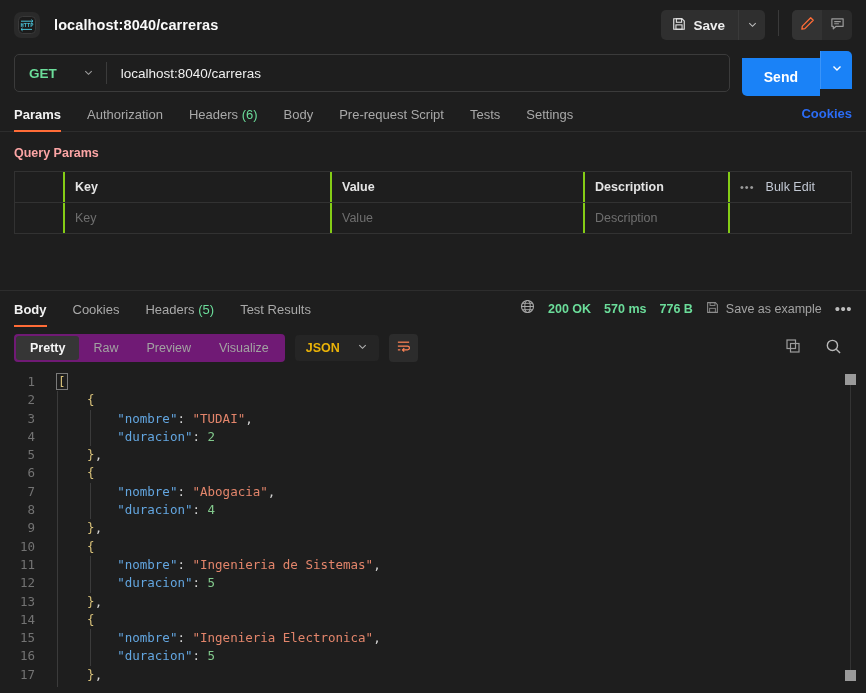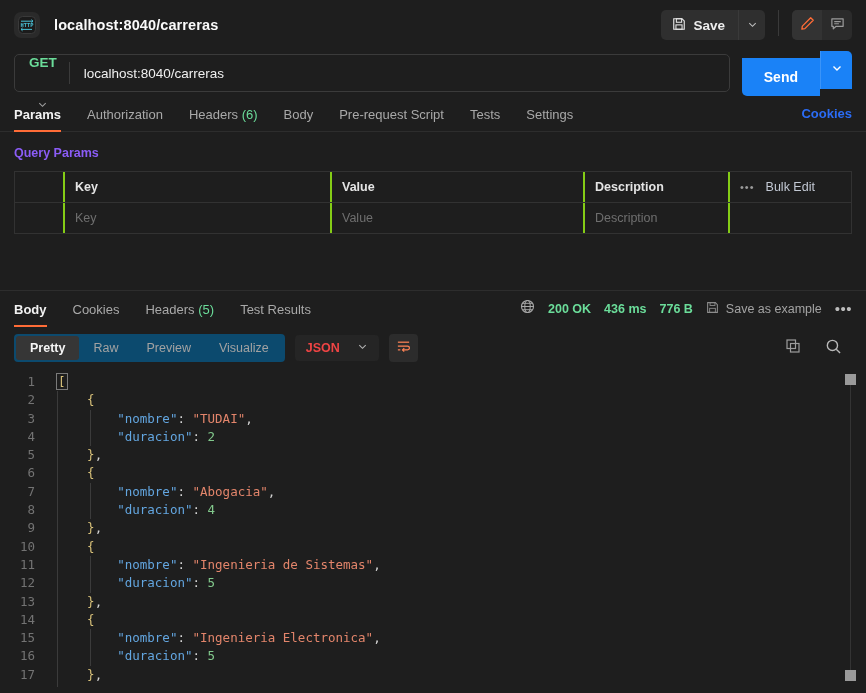--- a/index.html
+++ b/index.html
@@ -47,21 +47,21 @@
   .icon-sq.active { background: #333; }
 
   
   .urlrow { display: flex; align-items: center; padding: 0 14px 0 14px; gap: 12px; height: 46px; }
   .url-wrap {
     flex: 1; display: flex; align-items: center; height: 38px;
     border: 1px solid #3b3b3b; border-radius: 5px; background: #1e1e1e;
   }
   .method {
     display: flex; align-items: center; gap: 26px; padding: 0 12px 0 14px;
-    height: 100%; cursor: pointer; flex-direction: column;
+    height: 100%; cursor: pointer;
   }
   .method-label { color: #6bdd9a; font-weight: bold; font-size: 13.5px; }
   .url-divider { width: 1px; height: 22px; background: #3b3b3b; }
   .url-input {
     flex: 1; background: transparent; border: none; outline: none;
     color: #efefef; font-family: inherit; font-size: 13.5px; padding: 0 14px;
   }
   .send-group { display: flex; border-radius: 5px; overflow: hidden; }
   .send-btn {
     background: #1a82f7; border: none; color: #fff; font-family: inherit;
@@ -87,21 +87,21 @@
     content: ""; position: absolute; left: 0; right: 0; bottom: -1px;
     height: 2px; background: #ff6c37;
   }
   .tab .cnt { color: #6bdd9a; }
   .cookies-link {
     margin-left: auto; color: #2b6cf5; font-size: 13px; font-weight: bold; cursor: pointer;
     align-self: center; padding-bottom: 0;
   }
 
   
-  .qp-title { font-size: 12.5px; color: #8b5cf6; padding: 14px 0 11px 14px; font-weight: bold; }
+  .qp-title { font-size: 12.5px; color: #fca5a5; padding: 14px 0 11px 14px; font-weight: bold; }
   .qp-table { margin: 0 14px; border: 1px solid #323232; border-bottom: none; }
   .qp-row { display: flex; border-bottom: 1px solid #323232; height: 31px; }
   .qp-cell {
     display: flex; align-items: center; font-size: 12.5px;
     padding: 0 10px; border-right: 2px solid #84cc16;
   }
   .qp-cell:last-child { border-right: none; }
   .c-check { width: 50px; }
   .c-key   { width: 267px; }
   .c-val   { width: 253px; }
@@ -120,30 +120,30 @@
     display: flex; align-items: flex-end; padding: 0 14px; height: 35px;
   }
   .resp-meta { margin-left: auto; display: flex; align-items: center; gap: 13px; align-self: center; }
   .meta-num { font-size: 12.5px; color: #6bdd9a; font-weight: bold; }
   .save-example { display: flex; align-items: center; gap: 7px; cursor: pointer; }
   .save-example span { font-size: 12.5px; color: #a3a3a3; }
   .dots3 { color: #bcbcbc; font-size: 15px; letter-spacing: .5px; cursor: pointer; }
 
   
   .viewbar { display: flex; align-items: center; padding: 8px 14px 6px 14px; gap: 10px; }
-  .seg { display: flex; background: #0c4a6e; border-radius: 4px; padding: 2px; }
+  .seg { display: flex; background: #701a75; border-radius: 4px; padding: 2px; }
   .seg-item {
     font-size: 12.5px; color: #a2a2a2; padding: 5px 14px; border-radius: 3px; cursor: pointer;
   }
   .seg-item.active { background: #363636; color: #f5f5f5; font-weight: bold; }
   .json-sel {
     display: flex; align-items: center; gap: 17px; background: #252525;
     border-radius: 4px; padding: 6px 11px; cursor: pointer;
   }
-  .json-sel span { font-size: 12.5px; color: #ef4444; font-weight: bold; }
+  .json-sel span { font-size: 12.5px; color: #eab308; font-weight: bold; }
   .wrap-btn {
     width: 29px; height: 28px; background: #2c2c2c; border-radius: 4px;
     display: flex; align-items: center; justify-content: center; cursor: pointer;
   }
   .viewbar-right { margin-left: auto; display: flex; align-items: center; gap: 24px; padding-right: 10px; }
 
   
   .code-area { position: relative; height: 319px; overflow: hidden; background: #1e1e1e; }
   .code {
     font-family: "DejaVu Sans Mono", monospace; font-size: 12.5px; line-height: 18.3px;
@@ -328,21 +328,21 @@
     <span>
       <svg width="15" height="15" viewBox="0 0 16 16">
         <circle cx="8" cy="8" r="6.4" fill="none" stroke="#a8a8a8" stroke-width="1.2"></circle>
         <ellipse cx="8" cy="8" rx="2.9" ry="6.4" fill="none" stroke="#a8a8a8" stroke-width="1.1"></ellipse>
         <line x1="1.7" y1="8" x2="14.3" y2="8" stroke="#a8a8a8" stroke-width="1.1"></line>
         <line x1="2.9" y1="4.6" x2="13.1" y2="4.6" stroke="#a8a8a8" stroke-width="1"></line>
         <line x1="2.9" y1="11.4" x2="13.1" y2="11.4" stroke="#a8a8a8" stroke-width="1"></line>
       </svg>
     </span>
     <span class="meta-num">200 OK</span>
-    <span class="meta-num">436 ms</span>
+    <span class="meta-num">570 ms</span>
     <span class="meta-num">776 B</span>
     <span class="save-example">
       <span>
         <svg width="13" height="13" viewBox="0 0 16 16">
           <path d="M2 2h9.5L14 4.5V14H2z" fill="none" stroke="#8c8c8c" stroke-width="1.3"></path>
           <rect x="5" y="2" width="6" height="3.6" fill="none" stroke="#8c8c8c" stroke-width="1.1"></rect>
           <rect x="4.5" y="9" width="7" height="5" fill="none" stroke="#8c8c8c" stroke-width="1.1"></rect>
         </svg>
       </span>
       <span>Save as example</span>

